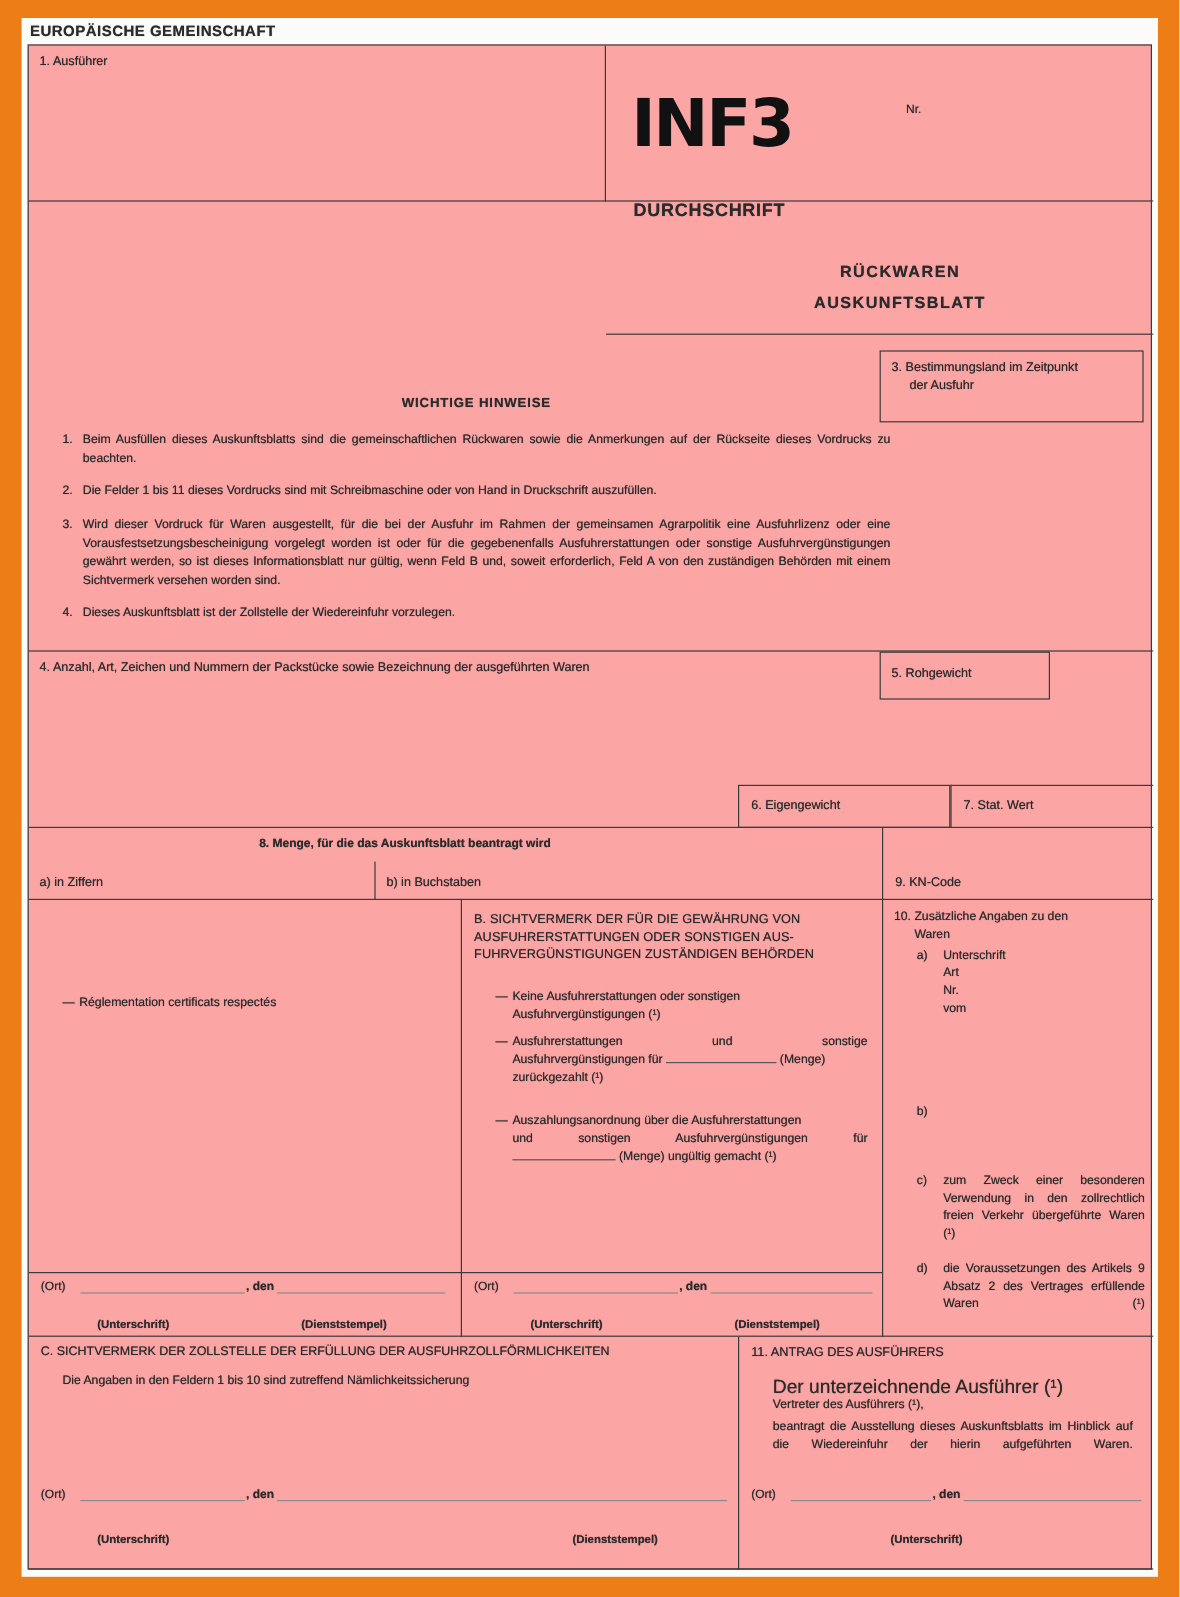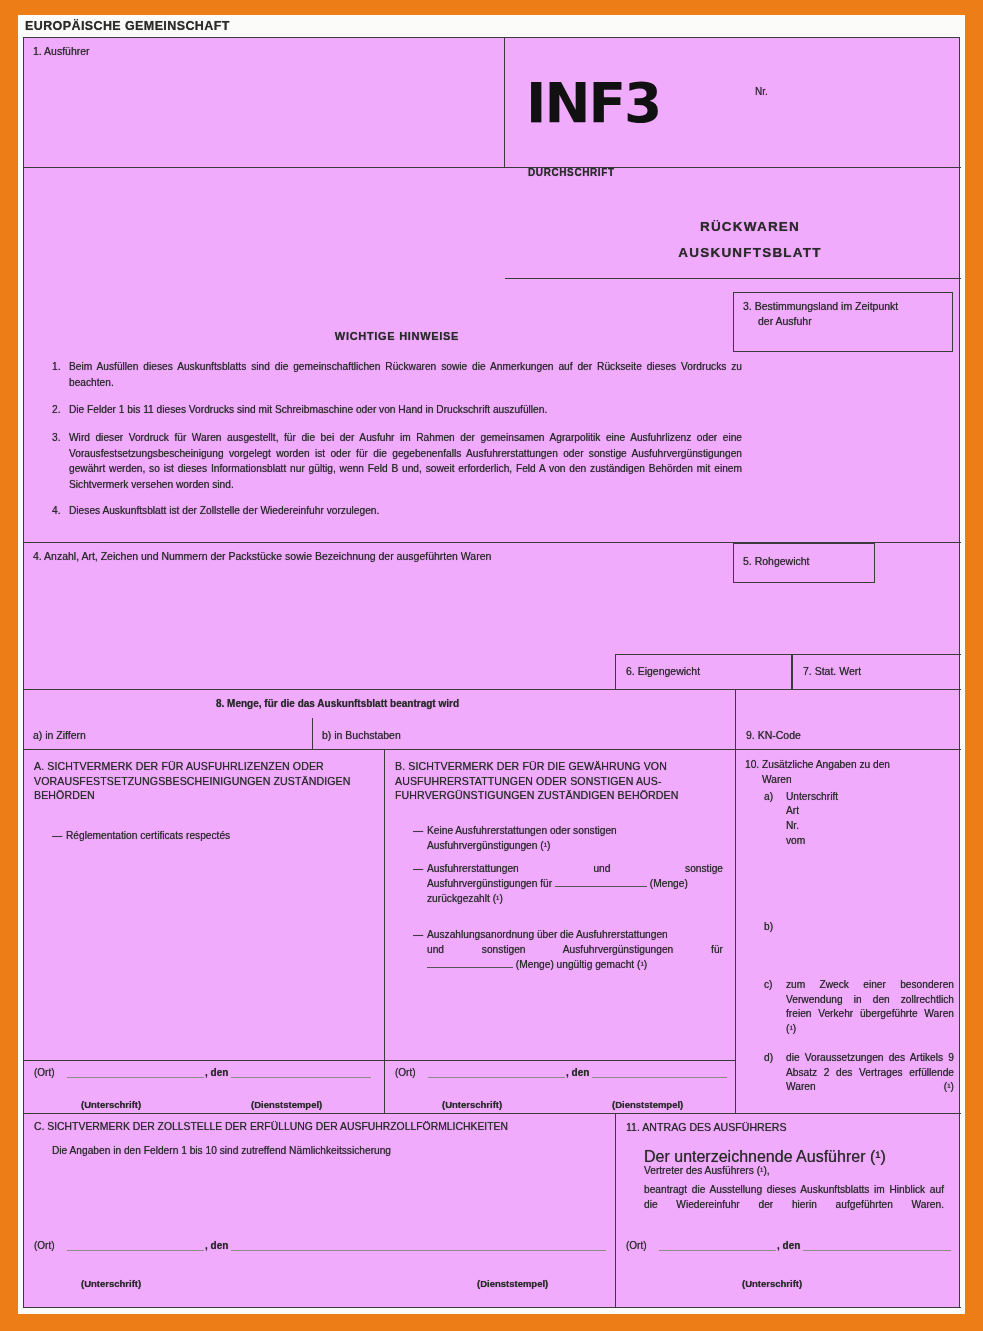--- a/index.html
+++ b/index.html
@@ -20,21 +20,21 @@
     background:#fbfbfa;
     box-sizing:border-box;
     overflow:hidden;
   }
   .frame{
     position:absolute;
     left:5px; top:22px;
     width:937px; height:1271px;
     border:1px solid #3b3b3b;
     box-sizing:border-box;
-    background:#f0abfc;
+    background:#fca5a5;
   }
   .blurtext{
     color:#2a2a2a;
     text-shadow:0 0 0.7px rgba(40,40,40,0.75);
     -webkit-font-smoothing:antialiased;
   }
 
   
   .eg-title{
     position:absolute; left:7px; top:4px;
@@ -61,21 +61,21 @@
     position:absolute; left:502px; top:36px;
     font-family:"DejaVu Sans", sans-serif;
     font-weight:bold;
     font-size:55px;
     letter-spacing:-2px;
     line-height:58px;
     color:#111;
   }
   .durch{
     position:absolute; left:504px; top:129px;
-    font-size:10px; font-weight:bold; letter-spacing:0.6px;
+    font-size:15px; font-weight:bold; letter-spacing:0.6px;
   }
   .nr-lbl{position:absolute; left:731px; top:48px; font-size:10px;}
   .rueck{
     position:absolute; left:489px; top:176px; width:474px;
     text-align:center; font-size:13.5px; font-weight:bold; letter-spacing:1.2px;
     line-height:26px;
   }
 
   
   .wh-title{
@@ -217,21 +217,20 @@
       <div class="fl blurtext" style="left:722px;top:691px;">9. KN-Code</div>
 
       <div class="box bb" style="left:0;top:712px;width:937px;height:364px;">
       </div>
 
       <div class="box bl" style="left:360px;top:712px;width:1px;height:364px;"></div>
       <div class="box bl" style="left:711px;top:712px;width:1px;height:364px;"></div>
 
       <div class="box bt" style="left:0;top:1022px;width:711px;height:1px;"></div>
 
-      <div class="sec-h blurtext" style="left:10px;top:721px;width:342px;">A. SICHTVERMERK DER FÜR AUSFUHRLIZENZEN ODER VORAUSFESTSETZUNGSBESCHEINIGUNGEN ZUSTÄNDIGEN BEHÖRDEN</div>
       <div class="bullet blurtext" style="left:28px;top:790px;width:320px;">
         <span class="dash">—</span>
         <span class="btxt">Réglementation certificats respectés</span>
       </div>
 
       <div class="sec-h blurtext" style="left:371px;top:721px;width:332px;">B. SICHTVERMERK DER FÜR DIE GEWÄHRUNG VON AUSFUHRERSTATTUNGEN ODER SONSTIGEN AUS-FUHRVERGÜNSTIGUNGEN ZUSTÄNDIGEN BEHÖRDEN</div>
 
       <div class="bullet blurtext" style="left:389px;top:785px;width:310px;">
         <span class="dash">—</span>
         <span class="btxt">Keine Ausfuhrerstattungen oder sonstigen Ausfuhrvergünstigungen (¹)</span>

